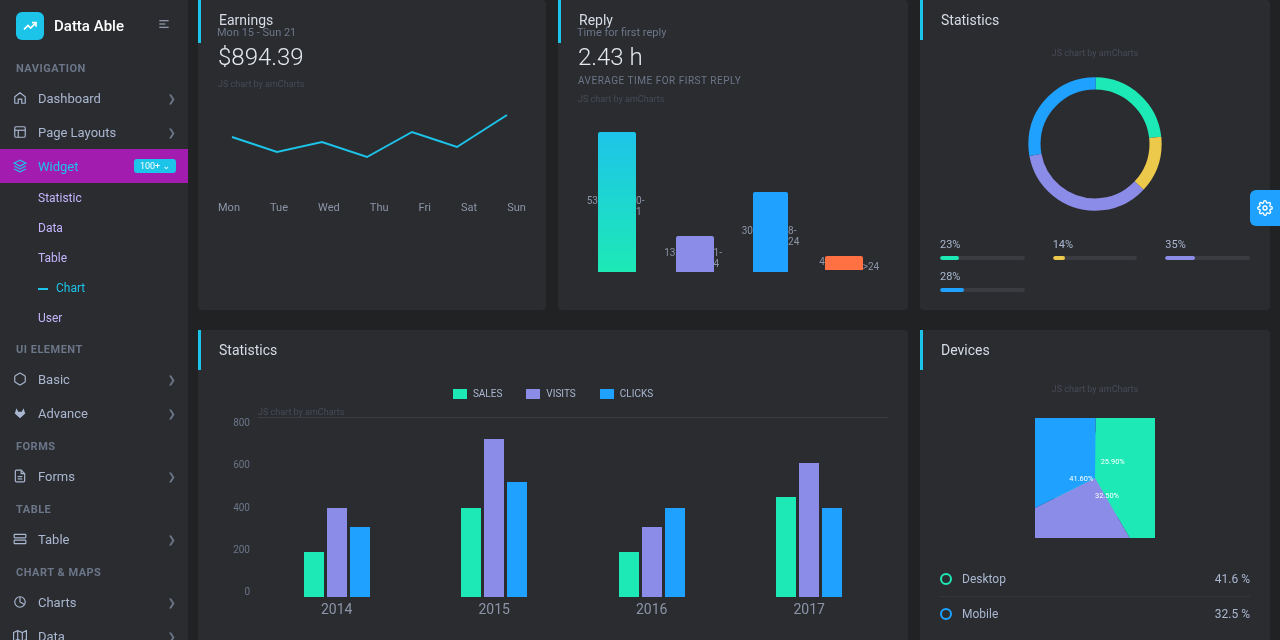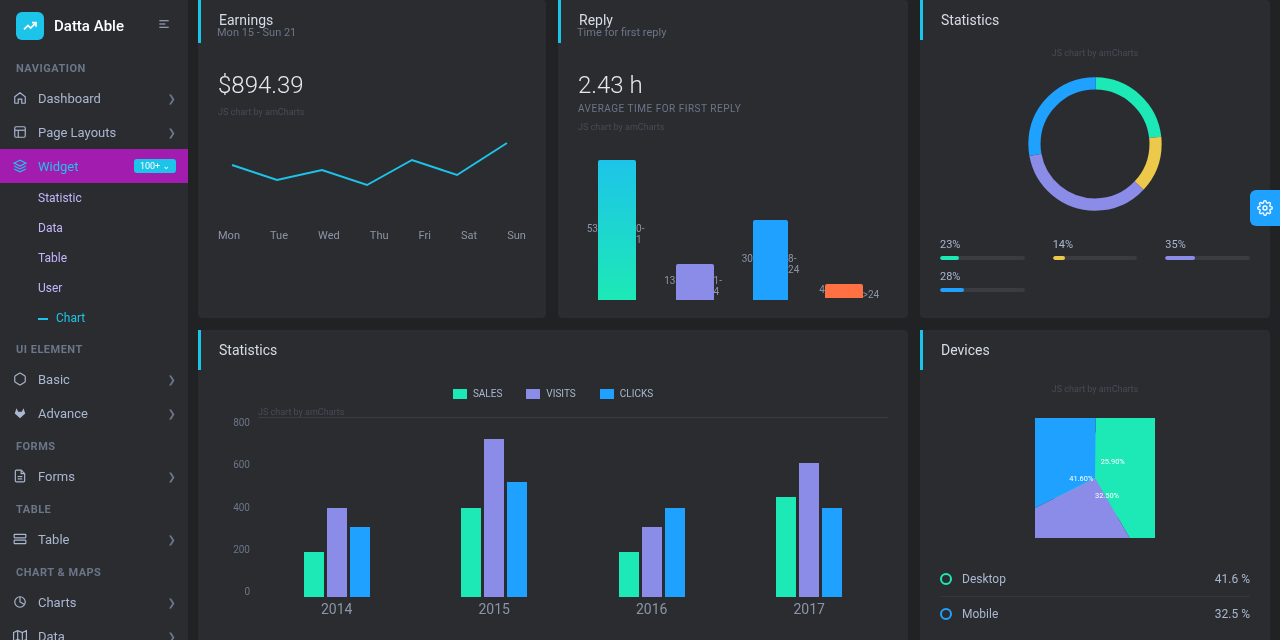--- a/index.html
+++ b/index.html
@@ -12,27 +12,27 @@
 .collapse-icon{margin-left:auto;color:#8b95a7;cursor:pointer}
 .nav-section{padding:10px 16px 6px;font-size:11px;color:#6b7688;font-weight:700;letter-spacing:0.5px}
 .nav-item{display:flex;align-items:center;padding:9px 12px;font-size:13px;color:#a9b7d0;cursor:pointer;gap:10px}
 .nav-item.active{background:#a21caf;color:#1dc4e9}
 .nav-item .chev{margin-left:auto;font-size:10px;color:#6b7688}
 .nav-item .badge{margin-left:auto;background:#1dc4e9;color:#fff;font-size:9px;padding:2px 6px;border-radius:3px}
 .nav-sub{padding:8px 16px 8px 38px;font-size:12px;color:#c4b5fd;cursor:pointer}
 .nav-sub.active{color:#1dc4e9}
 .nav-sub.active::before{content:"";display:inline-block;width:10px;height:2px;background:#1dc4e9;margin-right:8px;vertical-align:middle}
 .ic{width:16px;height:16px;display:inline-flex;align-items:center;justify-content:center}
-.main{flex:1;padding:0 10px;overflow:auto;display:flex;flex-direction:column;gap:12px}
+.main{flex:1;padding:0 10px;overflow:auto;display:flex;flex-direction:column;gap:20px}
 .row{display:flex;gap:12px}
 .card{background:#2b2c30;border-radius:4px;padding:18px 20px;flex:1;position:relative}
 .card-title{color:#d6dce6;font-size:14px;font-weight:400;border-left:3px solid #1dc4e9;margin:-18px -20px 0;padding:12px 20px 4px 18px}
 .card-sub{font-size:11px;color:#6b7688;padding-left:0;margin-top:-2px;margin-left:-2px}
 .card-title.only{padding-bottom:12px;margin-bottom:8px}
-.big-val{color:#e4e9f0;font-size:24px;font-weight:300;margin-top:28px}
+.big-val{color:#e4e9f0;font-size:24px;font-weight:300;margin-top:0}
 .tiny-label{font-size:10px;color:#6b7688;letter-spacing:0.5px;margin-top:4px}
 .credit{font-size:9px;color:#474b57;margin-top:8px}
 .line-chart{margin-top:8px}
 .xlabels{display:flex;justify-content:space-between;margin-top:10px;font-size:11px;color:#8b95a7}
 .bar-chart{display:flex;justify-content:space-around;align-items:flex-end;height:160px;margin-top:8px}
 .bar-group{display:flex;align-items:center;width:60px}
 .bar-val{font-size:10px;color:#8b95a7;margin-bottom:3px}
 .bar{width:50px;border-radius:2px 2px 0 0}
 .bar-cat{font-size:10px;color:#8b95a7;margin-top:8px}
 .bar.teal{background:linear-gradient(180deg,#1dc4e9,#1de9b6)}
@@ -109,22 +109,22 @@
             <polyline points="2 17 12 22 22 17"></polyline>
             <polyline points="2 12 12 17 22 12"></polyline>
           </svg>
         </span>
         <span>Widget</span>
         <span class="badge"><span>100+</span> ⌄</span>
       </div>
     <div class="nav-sub">Statistic</div>
     <div class="nav-sub">Data</div>
     <div class="nav-sub">Table</div>
+    <div class="nav-sub active">Chart</div>
     <div class="nav-sub">User</div>
-    <div class="nav-sub active">Chart</div>
     <div class="nav-section">UI ELEMENT</div>
     <div class="nav-item">
         <span class="ic">
           <svg width="14" height="14" viewBox="0 0 24 24" fill="none" stroke="currentColor" stroke-width="2">
             <path d="M21 16V8a2 2 0 00-1-1.73l-7-4a2 2 0 00-2 0l-7 4A2 2 0 003 8v8a2 2 0 001 1.73l7 4a2 2 0 002 0l7-4A2 2 0 0021 16z"></path>
           </svg>
         </span>
         <span>Basic</span>
         <span class="chev">❯</span>
       </div>

